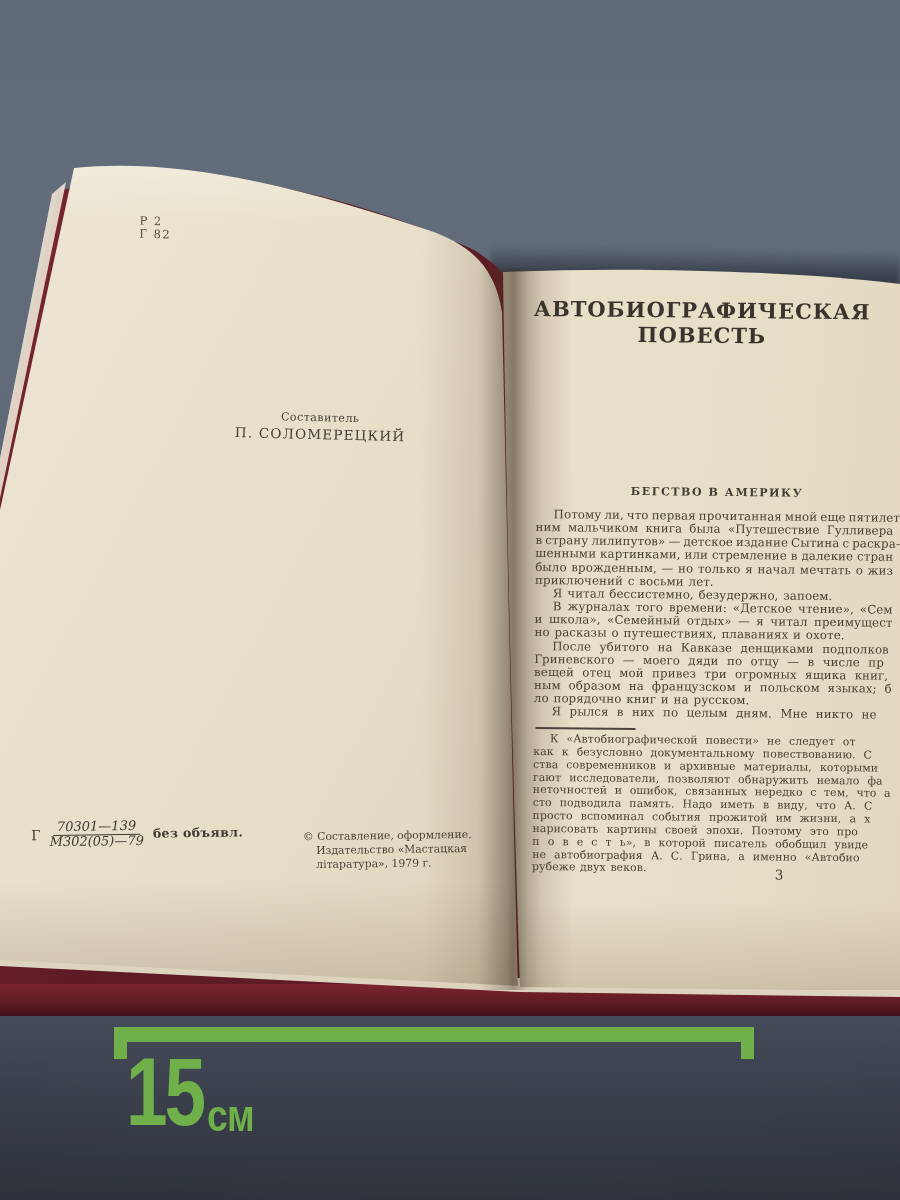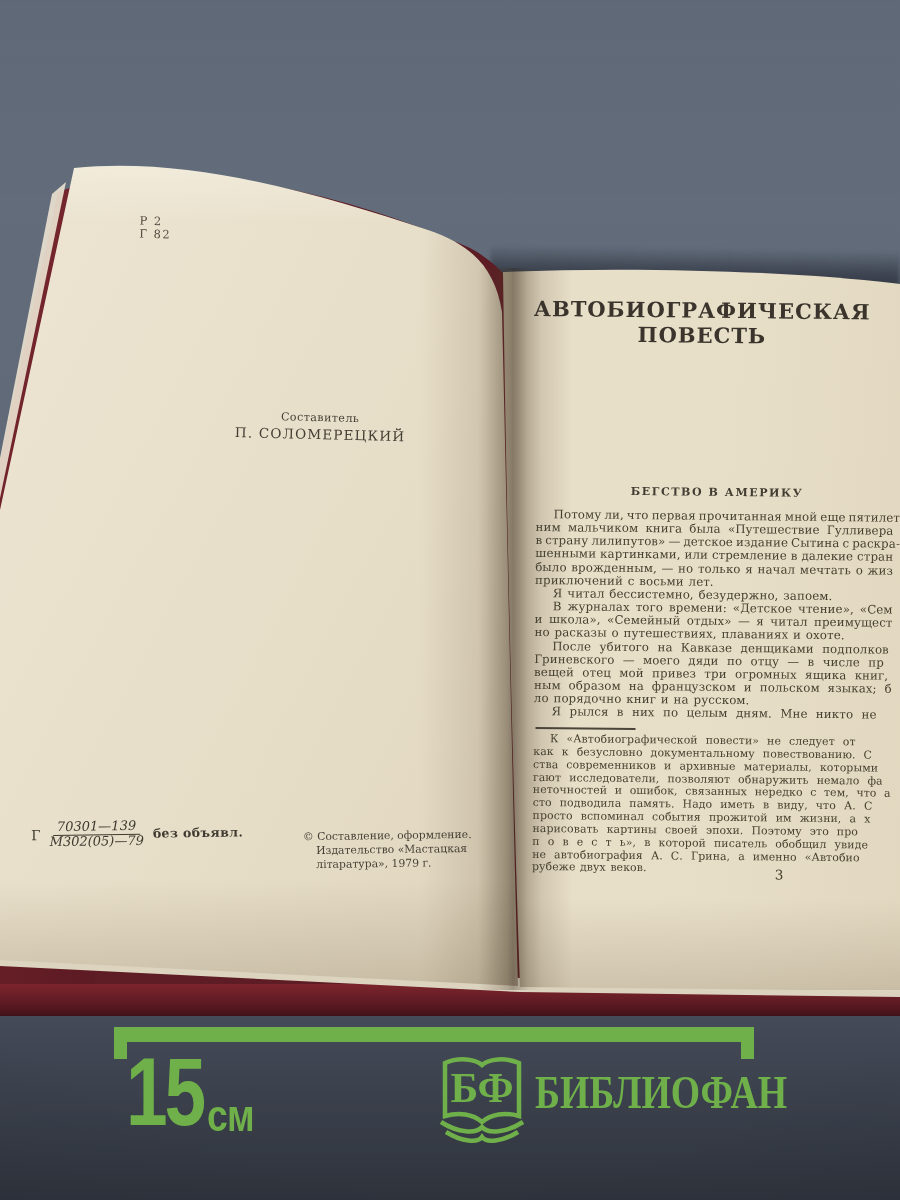--- a/index.html
+++ b/index.html
@@ -189,23 +189,14 @@
     <div class="abs rp-pagenum">3</div>
   </div>
 
   <div class="abs vignette"></div>
 
   <div class="abs ruler-bracket"></div>
   <div class="abs ruler-label">
     <span class="ruler-value">15</span>
     <span class="ruler-unit">см</span>
   </div>
-  <div class="abs logo">
-    <svg width="88" height="96" viewBox="0 0 88 96">
-      <path d="M7 11 C21 5 37 7 44 13 C51 7 67 5 81 11 L81 64 C67 60 53 62 44 70 C35 62 21 60 7 64 Z" fill="none" stroke="#6fb04a" stroke-width="4.5"></path>
-      <path d="M3 70 C20 81 38 82 44 75 C50 82 68 81 85 70" fill="none" stroke="#6fb04a" stroke-width="4.5"></path>
-      <path d="M8 80 C24 90 40 91 44 85 C48 91 64 90 80 80" fill="none" stroke="#6fb04a" stroke-width="4.5"></path>
-      <text x="44" y="50" text-anchor="middle" font-family="Liberation Serif, DejaVu Serif, serif" font-size="42" font-weight="bold" fill="#6fb04a">БФ</text>
-    </svg>
-    <span class="logo-name">БИБЛИОФАН</span>
-  </div>
 
 </div>
 
 </body></html>

